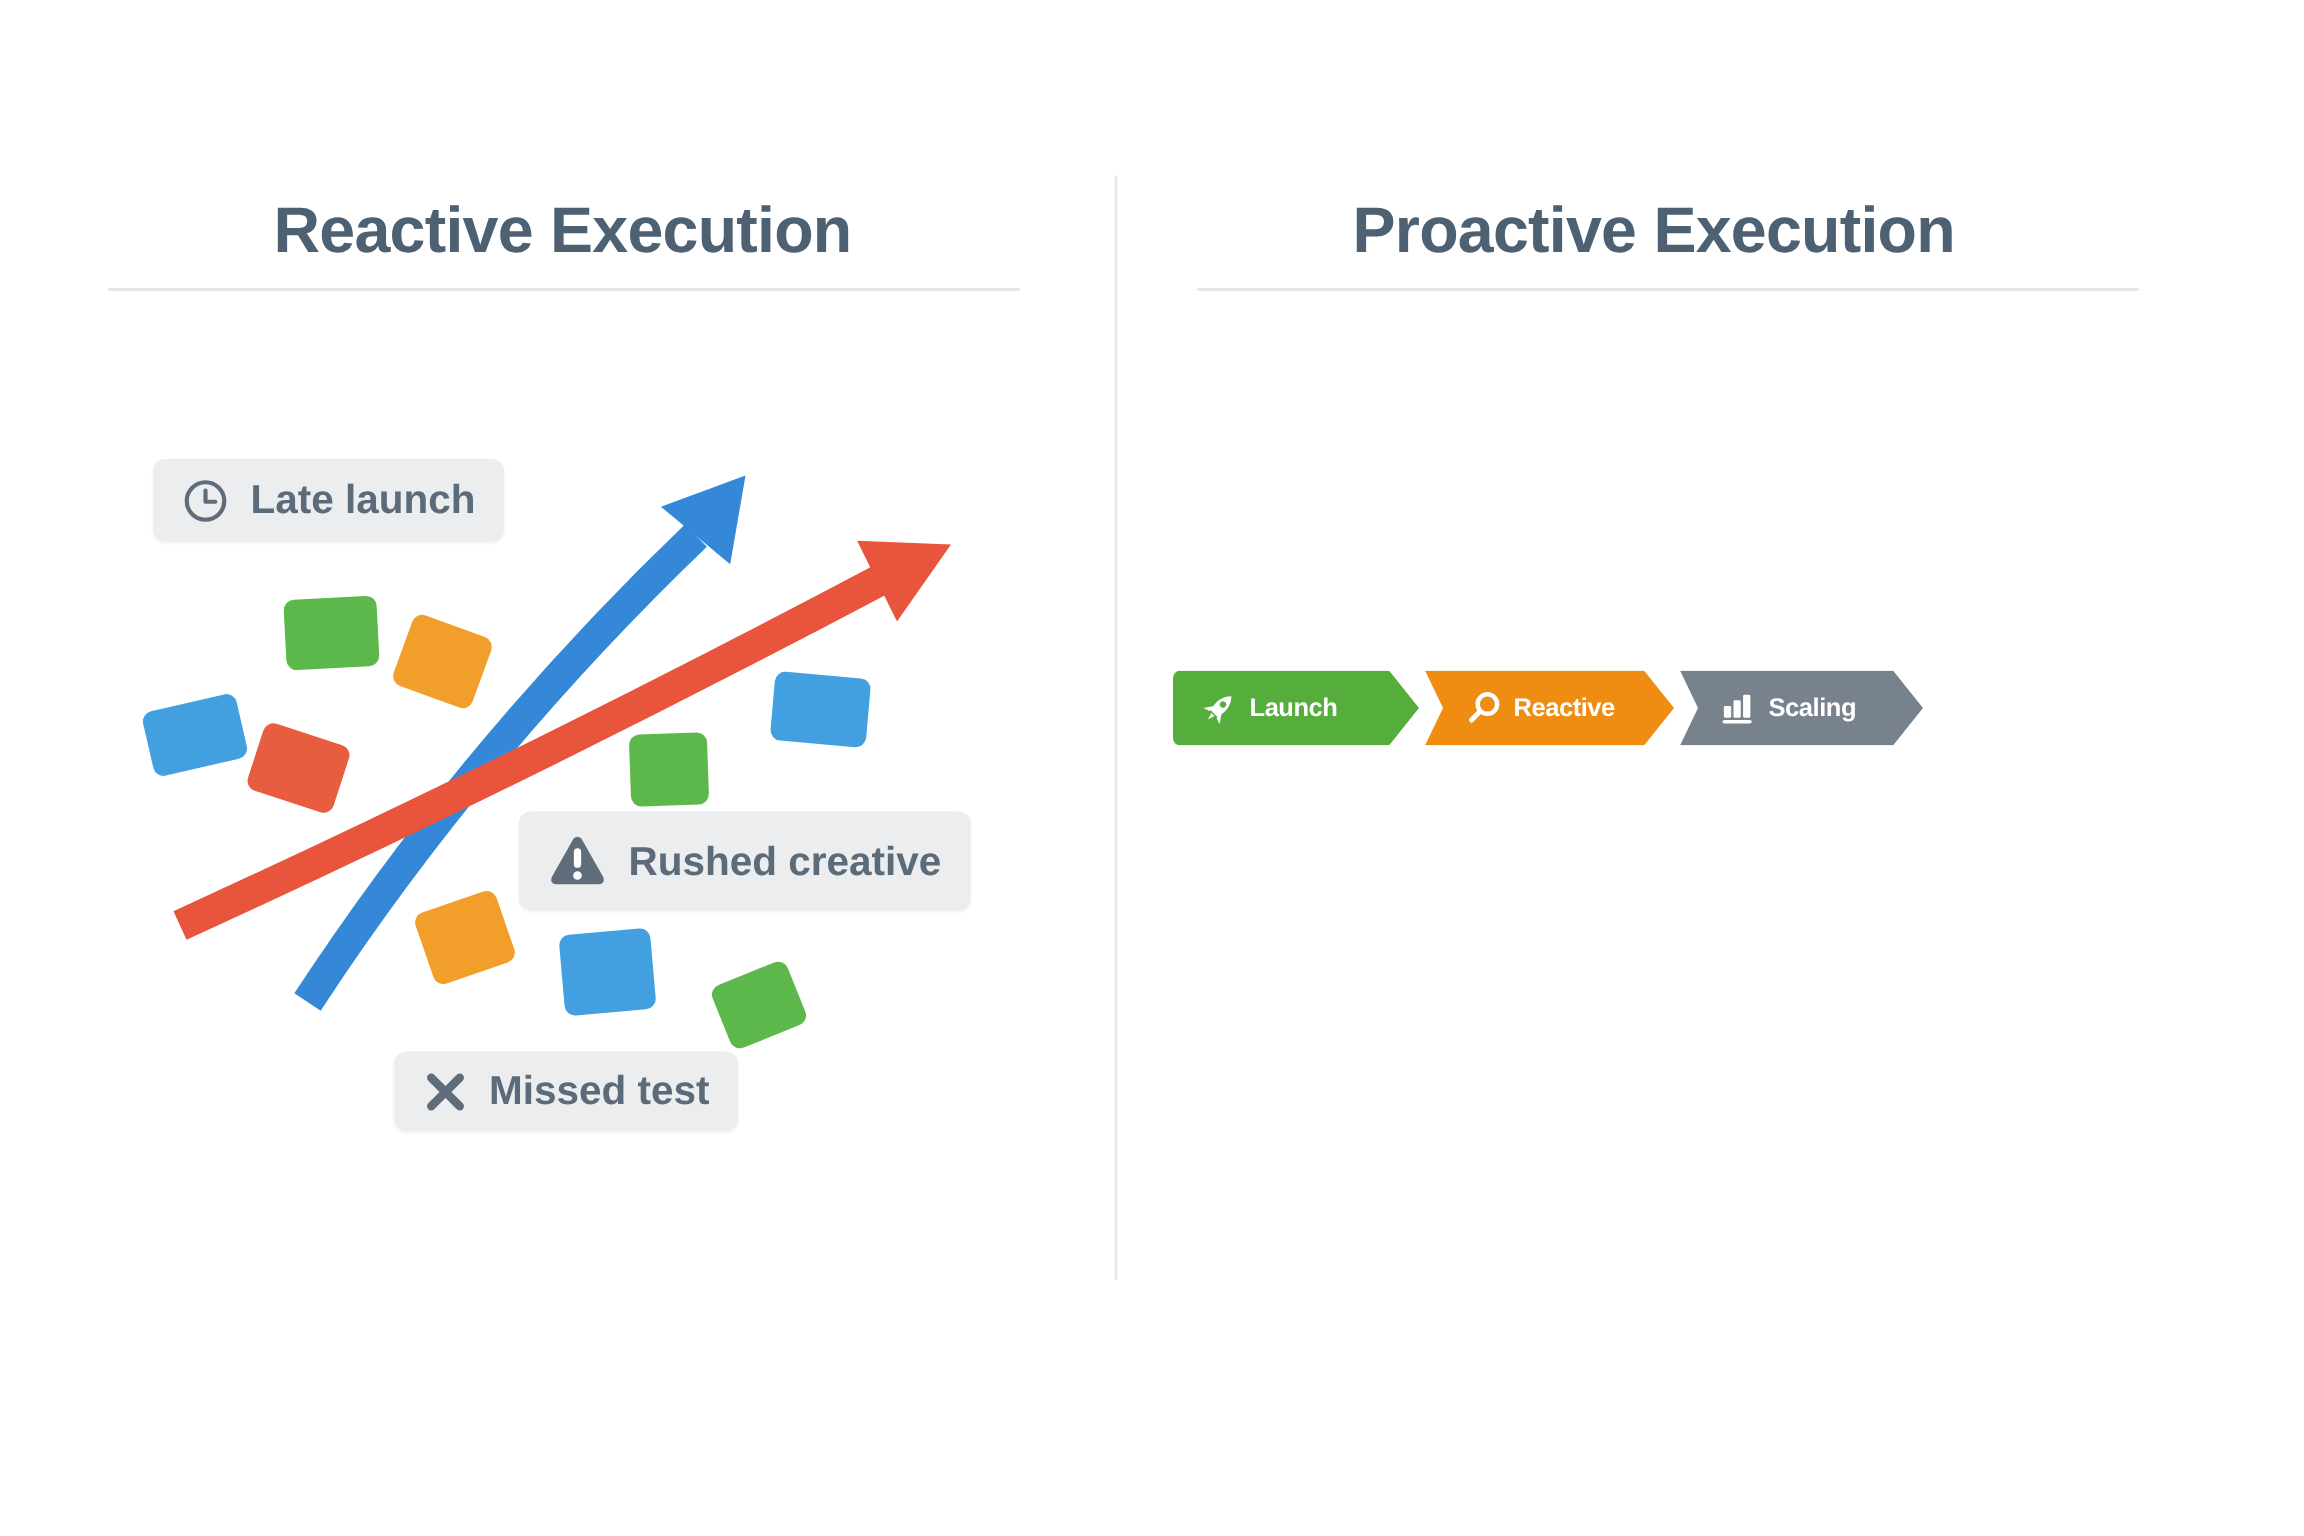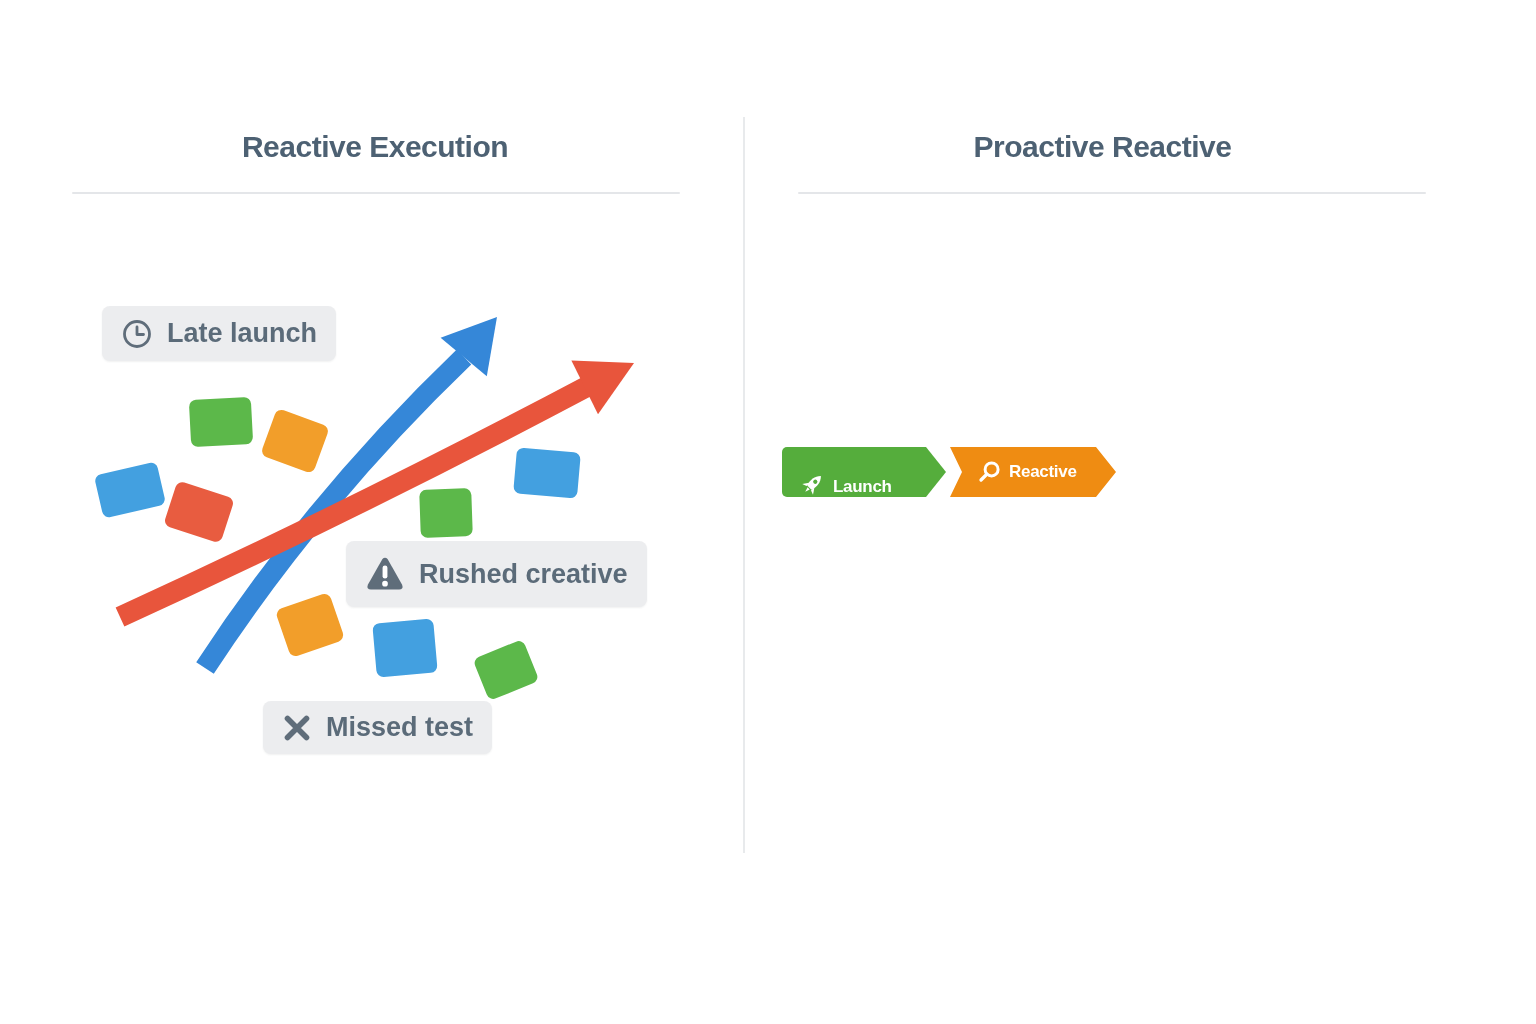--- a/index.html
+++ b/index.html
@@ -1,21 +1,21 @@
 <!DOCTYPE html>
 <html style="--title_text: #4d6173; --underline: #e4e6e9; --divider: #e8eaec; --chip_bg: #ecedef; --chip_text: #5b6b79; --chip_icon: #5f6d7a; --block_green: #5cb84a; --block_orange: #f29e2a; --block_blue: #43a0e0; --block_red: #e85c40; --arrow_blue: #3587d8; --arrow_red: #e8553c; --stage_text: #ffffff; --stage0: #55ad3c; --stage1: #ef8c12; --stage2: #2e8fe0; --stage3: #77828d;"><head>
 <meta charset="utf-8">
 <style>
   html,body{margin:0;padding:0;}
   body{
     width:1536px;height:1024px;background:#ffffff;position:relative;
     font-family:"Liberation Sans","DejaVu Sans",sans-serif;overflow:hidden;
   }
   .panel-title{
-    position:absolute;text-align:center;font-weight:700;font-size:30px;
+    position:absolute;text-align:center;font-weight:700;font-size:43px;
     letter-spacing:-0.5px;color:var(--title_text);
   }
   .title-underline{
     position:absolute;height:2px;background:var(--underline);border-radius:1px;
   }
   .v-divider{
     position:absolute;left:743px;top:117px;width:2px;height:736px;
     background:var(--divider);
   }
   .chaos-svg{position:absolute;left:0;top:0;}
@@ -33,32 +33,32 @@
     position:absolute;left:782px;top:447px;height:50px;display:flex;gap:4px;
   }
   .stage{
     height:50px;display:flex;align-items:center;box-sizing:border-box;
     color:var(--stage_text);font-weight:700;font-size:17px;letter-spacing:-0.3px;
     padding:0 28px 0 26px;white-space:nowrap;
     clip-path:polygon(0 0, calc(100% - 20px) 0, 100% 50%, calc(100% - 20px) 100%, 0 100%, 12px 50%);
   }
   .stage .stage-icon{margin-right:7px;display:block;flex:0 0 auto;}
   .stage-1{background:var(--stage0);min-width:164px;padding-left:18px;border-radius:5px 0 0 5px;
-    clip-path:polygon(0 0, calc(100% - 20px) 0, 100% 50%, calc(100% - 20px) 100%, 0 100%);align-items:flex-end;}
+    clip-path:polygon(0 0, calc(100% - 20px) 0, 100% 50%, calc(100% - 20px) 100%, 0 100%);}
   .stage-2{background:var(--stage1);min-width:166px;}
   .stage-3{background:var(--stage2);min-width:175px;}
   .stage-4{background:var(--stage3);min-width:162px;}
 </style>
 </head>
 <body style="background: rgb(255, 255, 255);">
 
 <div class="panel-title" style="left:70px;top:130px;width:610px;">Reactive Execution</div>
 <div class="title-underline" style="left:72px;top:192px;width:608px;"></div>
 
-<div class="panel-title" style="left:790px;top:130px;width:625px;">Proactive Reactive</div>
+<div class="panel-title" style="left:790px;top:130px;width:625px;">Proactive Execution</div>
 <div class="title-underline" style="left:798px;top:192px;width:628px;"></div>
 
 <div class="v-divider"></div>
 
 <svg class="chaos-svg" width="744" height="1024" viewBox="0 0 744 1024" aria-hidden="true">
 
   <g>
     <rect x="-31" y="-23.5" width="62" height="47" rx="7" fill="var(--block_green)" transform="translate(221 422) rotate(-3)"></rect>
     <rect x="-28" y="-25" width="56" height="50" rx="7" fill="var(--block_orange)" transform="translate(295 441) rotate(20)"></rect>
     <rect x="-32" y="-22" width="64" height="44" rx="7" fill="var(--block_blue)" transform="translate(130 490) rotate(-13)"></rect>
@@ -122,14 +122,25 @@
 
   <div class="stage stage-2">
     <svg class="stage-icon" width="26" height="26" viewBox="-14 -14 28 28">
       <circle cx="2.8" cy="-2.8" r="7" fill="none" stroke="#ffffff" stroke-width="3.2"></circle>
       <path d="M-2.4,2.4 L-8.6,8.6" stroke="#ffffff" stroke-width="3.6" stroke-linecap="round"></path>
     </svg>
     <span>Reactive</span>
   </div>
 
 
+  <div class="stage stage-4">
+    <svg class="stage-icon" width="26" height="26" viewBox="-14 -14 28 28">
+      <g fill="#ffffff">
+        <rect x="-10.5" y="-1.5" width="5.2" height="8.5" rx="1"></rect>
+        <rect x="-3.6" y="-5.5" width="5.2" height="12.5" rx="1"></rect>
+        <rect x="3.3" y="-9.5" width="5.2" height="16.5" rx="1"></rect>
+        <rect x="-11.5" y="8.6" width="21" height="2.6" rx="1.3"></rect>
+      </g>
+    </svg>
+    <span>Scaling</span>
+  </div>
 
 </div>
 
 </body></html>

